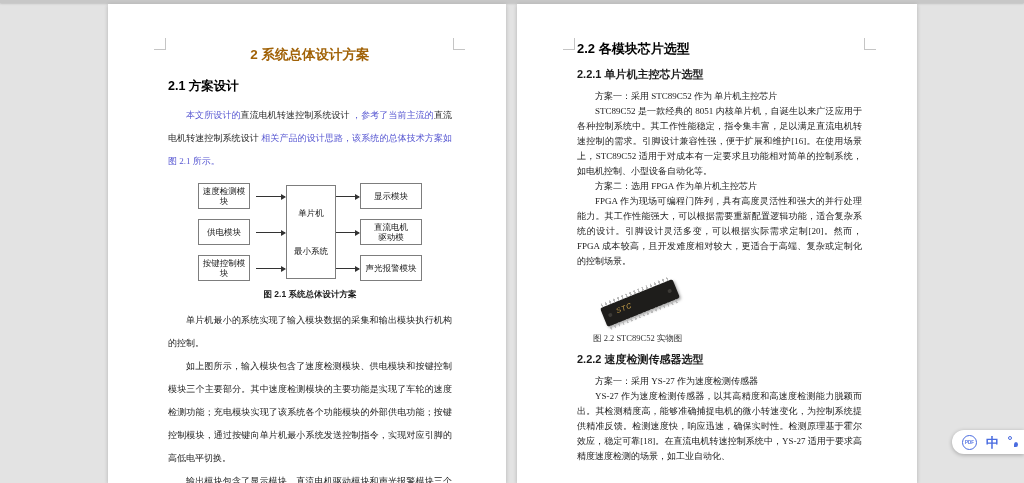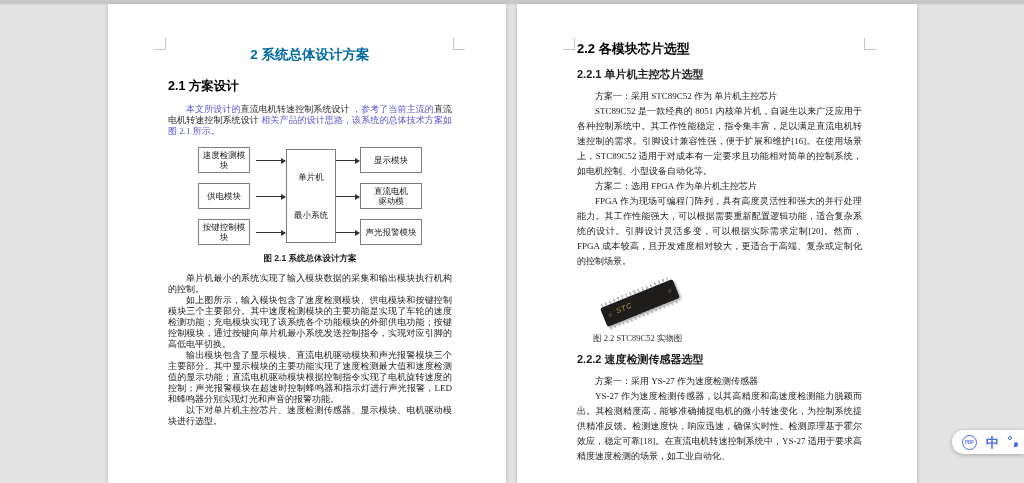--- a/index.html
+++ b/index.html
@@ -14,26 +14,26 @@
   .page1 { left:108px; width:398px; }
   .page2 { left:517px; width:400px; }
   .page-inner { position:relative; width:100%; height:100%; padding:38px 54px 0 60px; }
   .page2 .page-inner { padding:36px 55px 0 60px; }
 
   .corner { position:absolute; width:12px; height:12px; top:34px; }
   .corner.cl { border-right:1px solid #c5c5c5; border-bottom:1px solid #c5c5c5; left:46px; }
   .corner.cr { border-left:1px solid #c5c5c5; border-bottom:1px solid #c5c5c5; right:41px; }
 
   .doc-title { font-family:"Liberation Sans", sans-serif; font-weight:bold;
-               font-size:13.5px; color:#0369a1; text-align:center; margin:4px 0 14px; }
+               font-size:13.5px; color:#a16207; text-align:center; margin:4px 0 14px; }
   h2.sec { font-family:"Liberation Sans", sans-serif; font-weight:bold;
            font-size:12.5px; color:#000000; margin:0 0 9px; }
   h3.sub { font-family:"Liberation Sans", sans-serif; font-weight:bold;
            font-size:11px; color:#1c1c1c; margin:7px 0 7px; }
-  p.body { font-size:9px; line-height:11px; color:#222; text-align:justify;
+  p.body { font-size:9px; line-height:23px; color:#222; text-align:justify;
            text-indent:2em; }
   .page2 p.body { line-height:15px; }
   p.noind { text-indent:2em; }
   .blue { color:#5757d2; }
   .blk  { color:#2a2a2a; }
 
   
   .diagram { position:relative; width:226px; height:100px; margin:10px 0 6px 30px; }
   .dbox { position:absolute; border:1px solid #7d7d7d; background:#fff;
           display:flex; align-items:center; justify-content:center; text-align:center;

